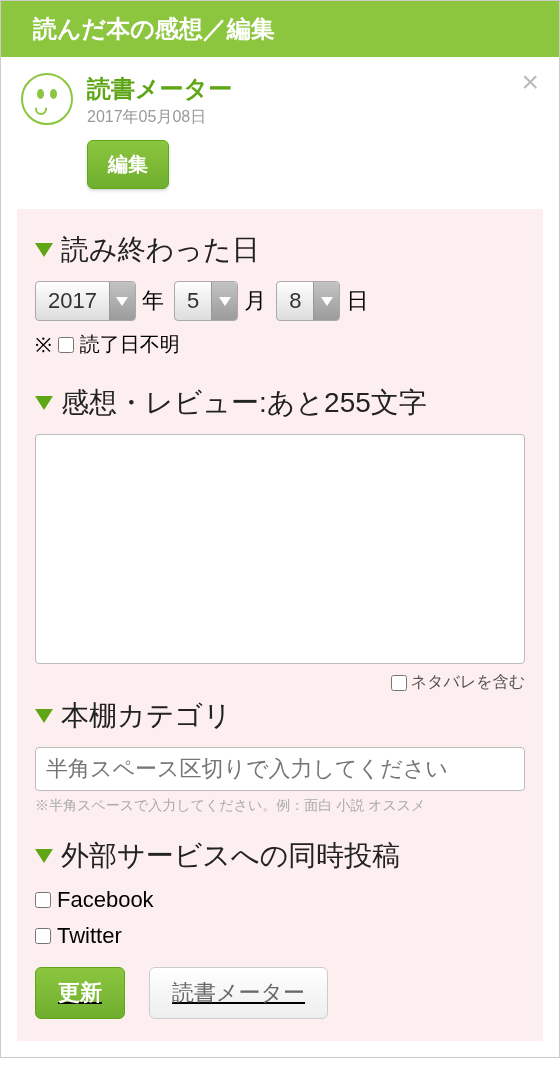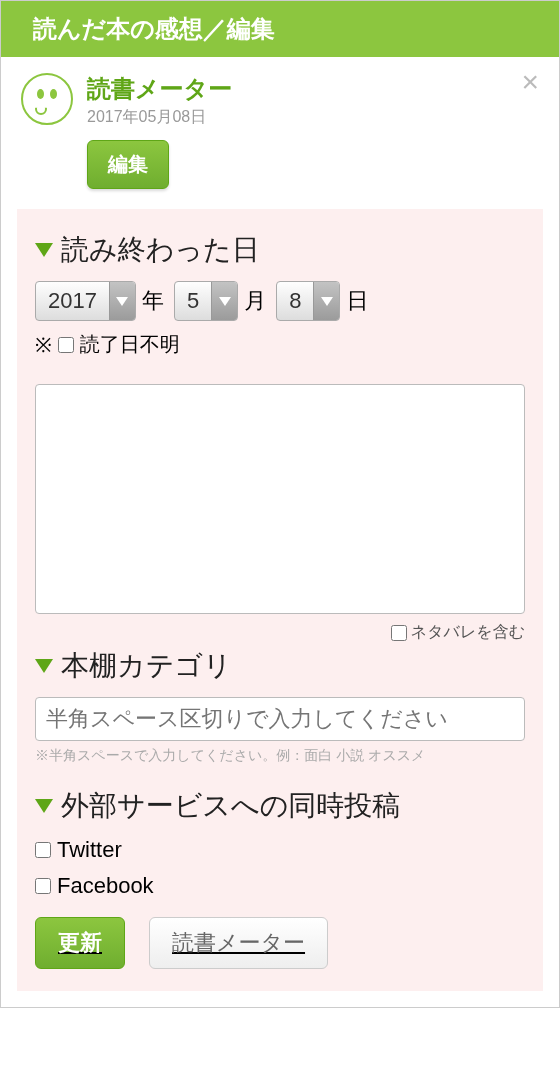--- a/index.html
+++ b/index.html
@@ -84,45 +84,49 @@
           <div class="sel-arrow"></div>
         </div>
       <span class="date-lbl">日</span>
     </div>
     <div class="dunknown-row">
       <span>※</span>
       <input type="checkbox" style="">
       <span>読了日不明</span>
     </div>
 
+    <div class="sect-title">
+      <span class="tri"></span>
+      <span>感想・レビュー:あと255文字</span>
+    </div>
     <textarea class="review" style=""></textarea>
     <div class="spoiler-row">
       <input type="checkbox" style="">
       <span>ネタバレを含む</span>
     </div>
 
     <div class="sect-title">
       <span class="tri"></span>
       <span>本棚カテゴリ</span>
     </div>
     <input class="shelf" type="text" placeholder="半角スペース区切りで入力してください" style="">
     <div class="hint">※半角スペースで入力してください。例：面白 小説 オススメ</div>
 
     <div class="sect-title">
       <span class="tri"></span>
       <span>外部サービスへの同時投稿</span>
     </div>
     <div class="ext-list">
       <label>
         <input type="checkbox" style="">
-        <span>Twitter</span>
+        <span>Facebook</span>
       </label>
       <label>
         <input type="checkbox" style="">
-        <span>Facebook</span>
+        <span>Twitter</span>
       </label>
     </div>
 
     <div class="btn-row">
       <button class="update-btn">更新</button>
       <button class="cancel-btn">読書メーター</button>
     </div>
   </div>
 </div>
 

